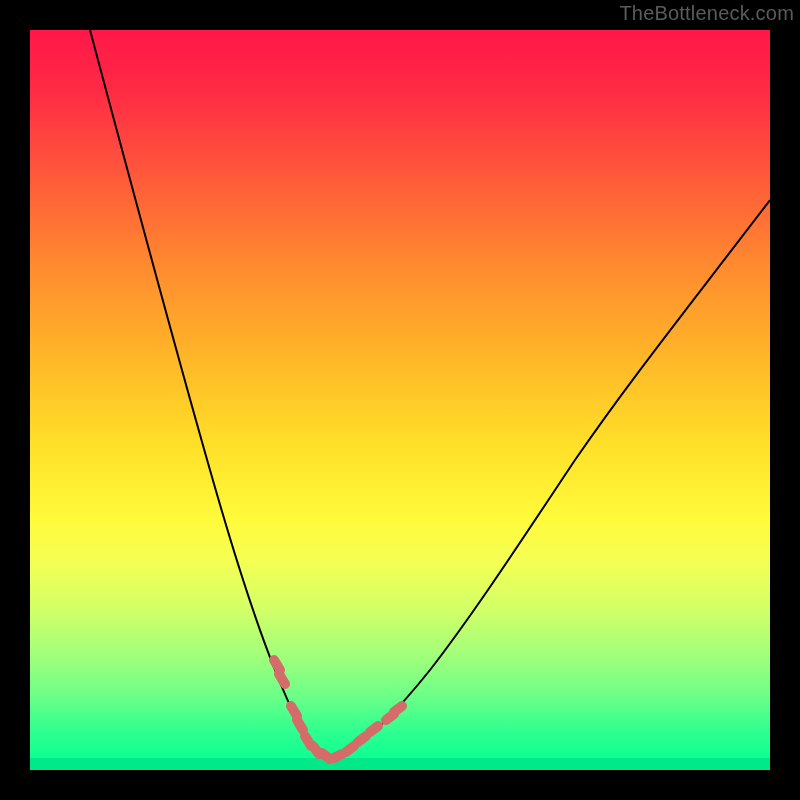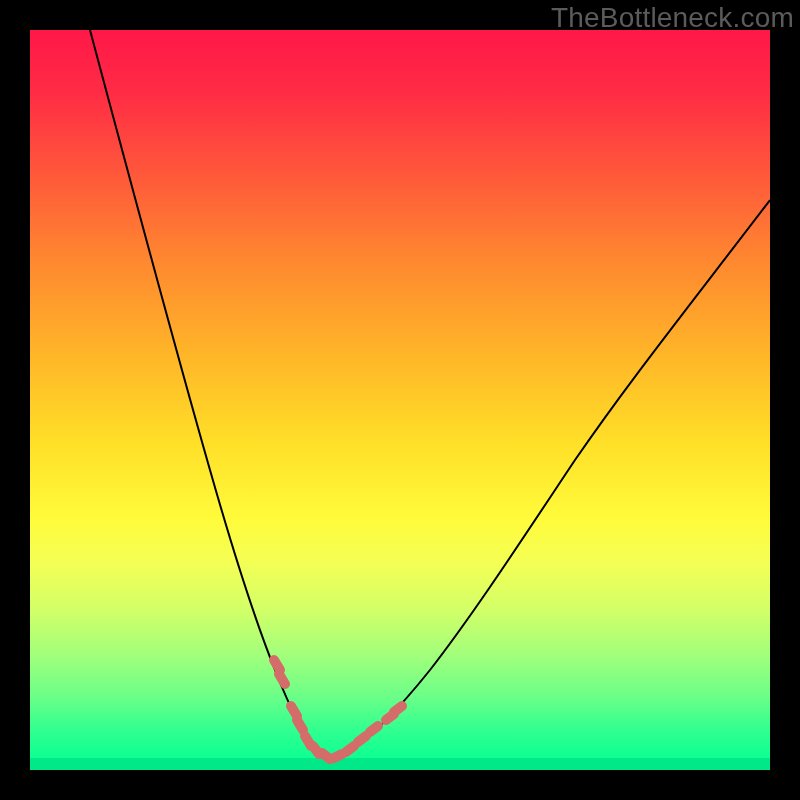--- a/index.html
+++ b/index.html
@@ -15,21 +15,21 @@
     height: 800px;
     background: #000;
     position: relative;
     box-sizing: border-box;
   }
   .watermark {
     position: absolute;
     top: 2px;
     right: 6px;
     color: #5b5b5b;
-    font-size: 28px;
+    font-size: 20px;
     font-weight: 500;
     letter-spacing: 0.2px;
     z-index: 10;
   }
   .plot-area {
     position: absolute;
     left: 30px;
     top: 30px;
     width: 740px;
     height: 740px;

